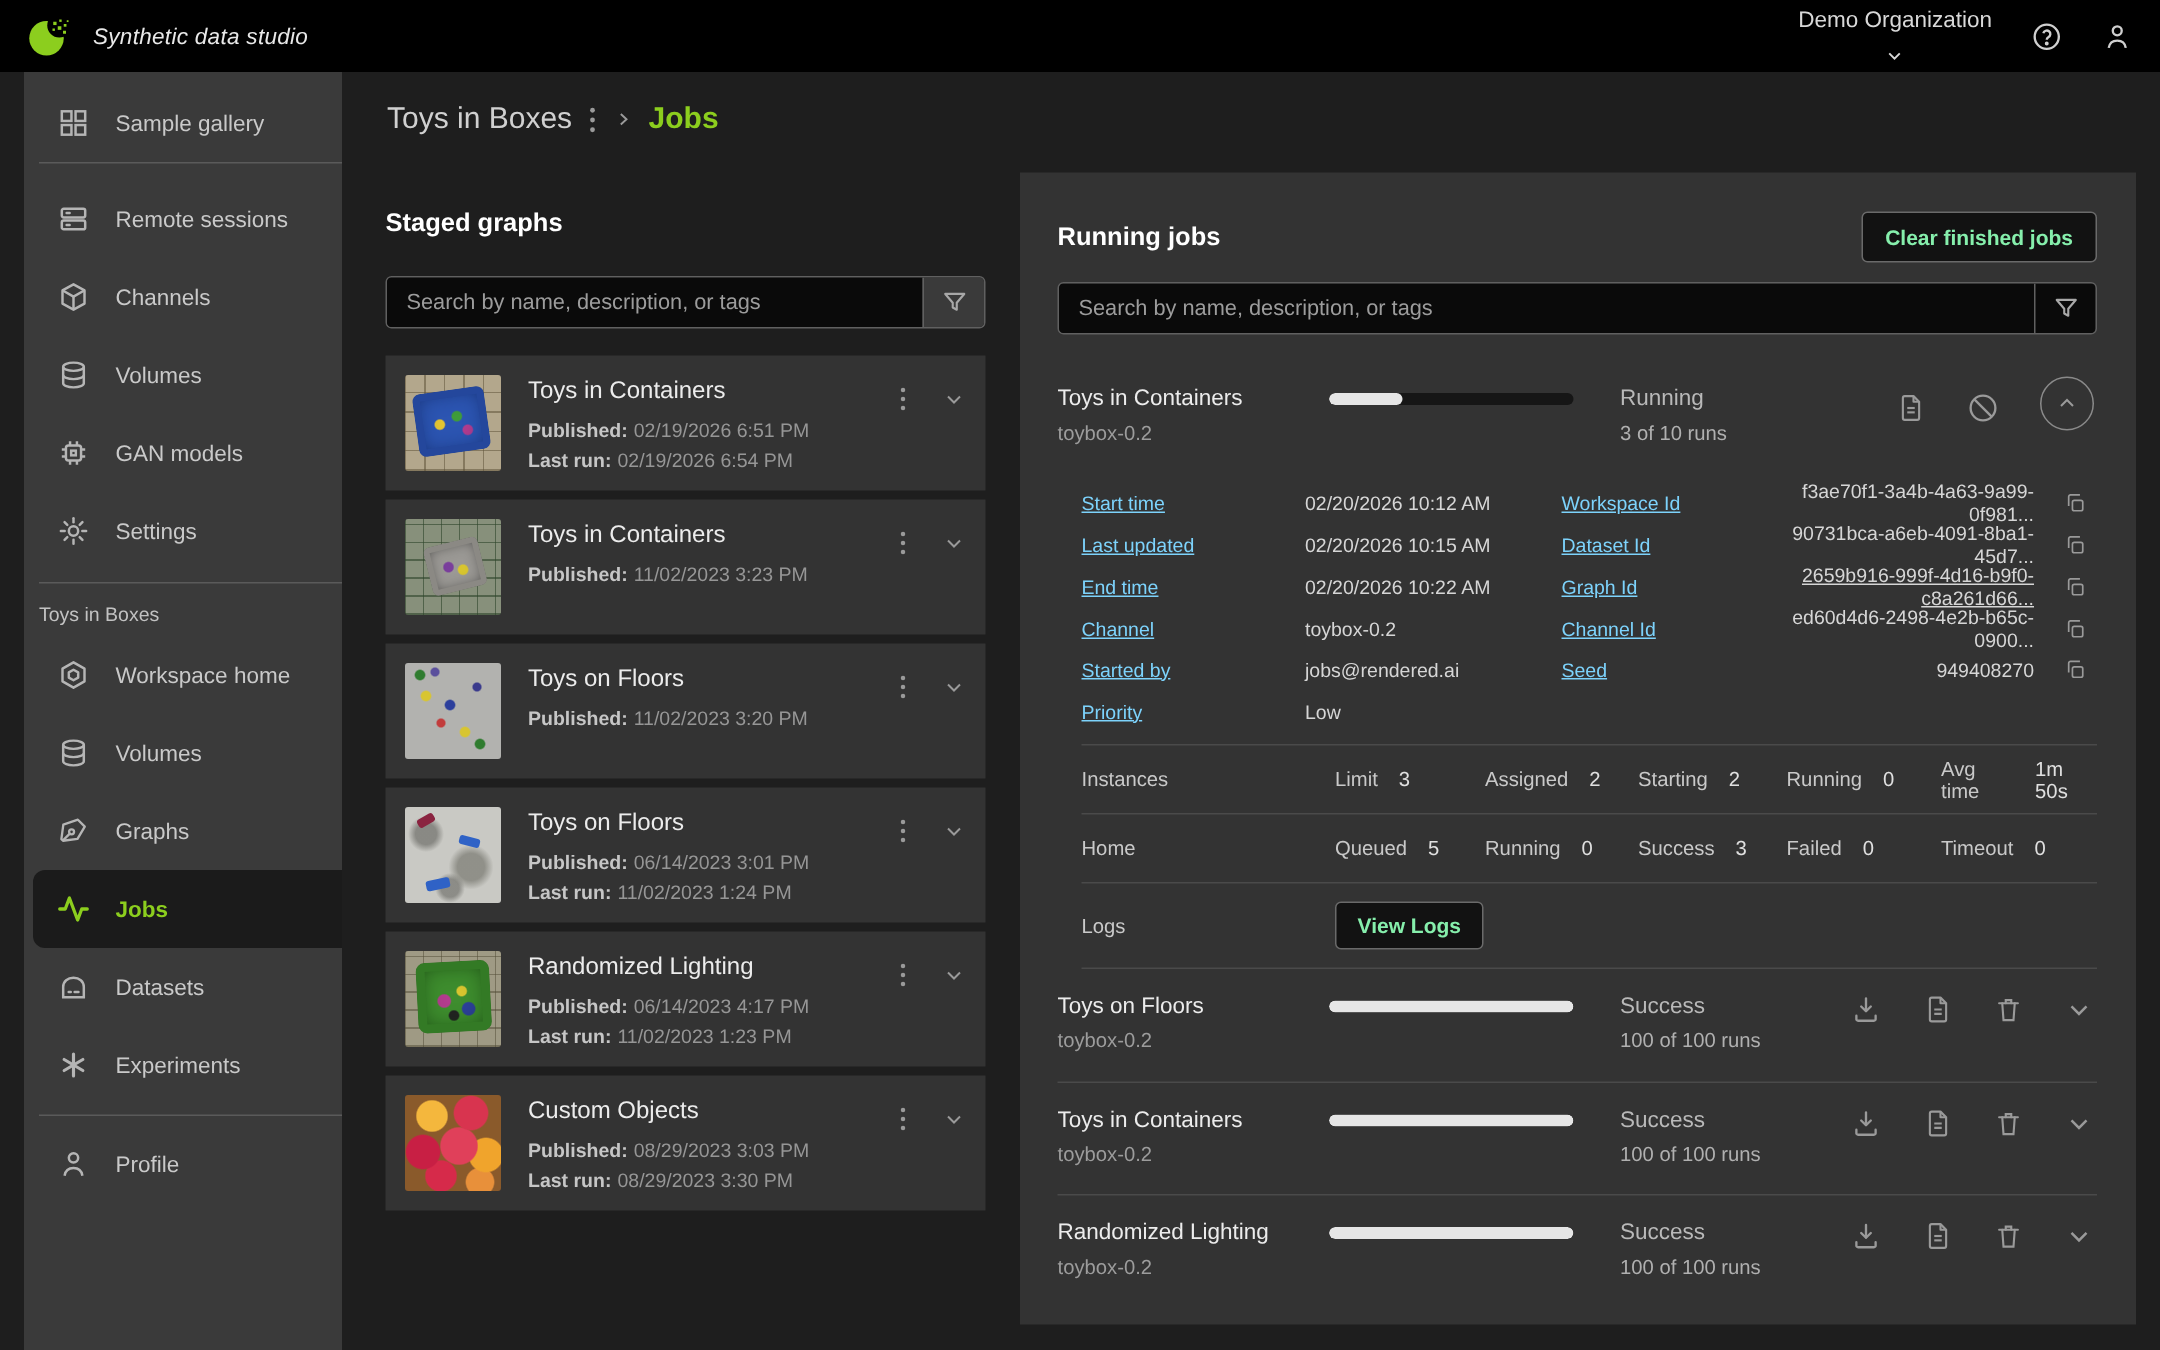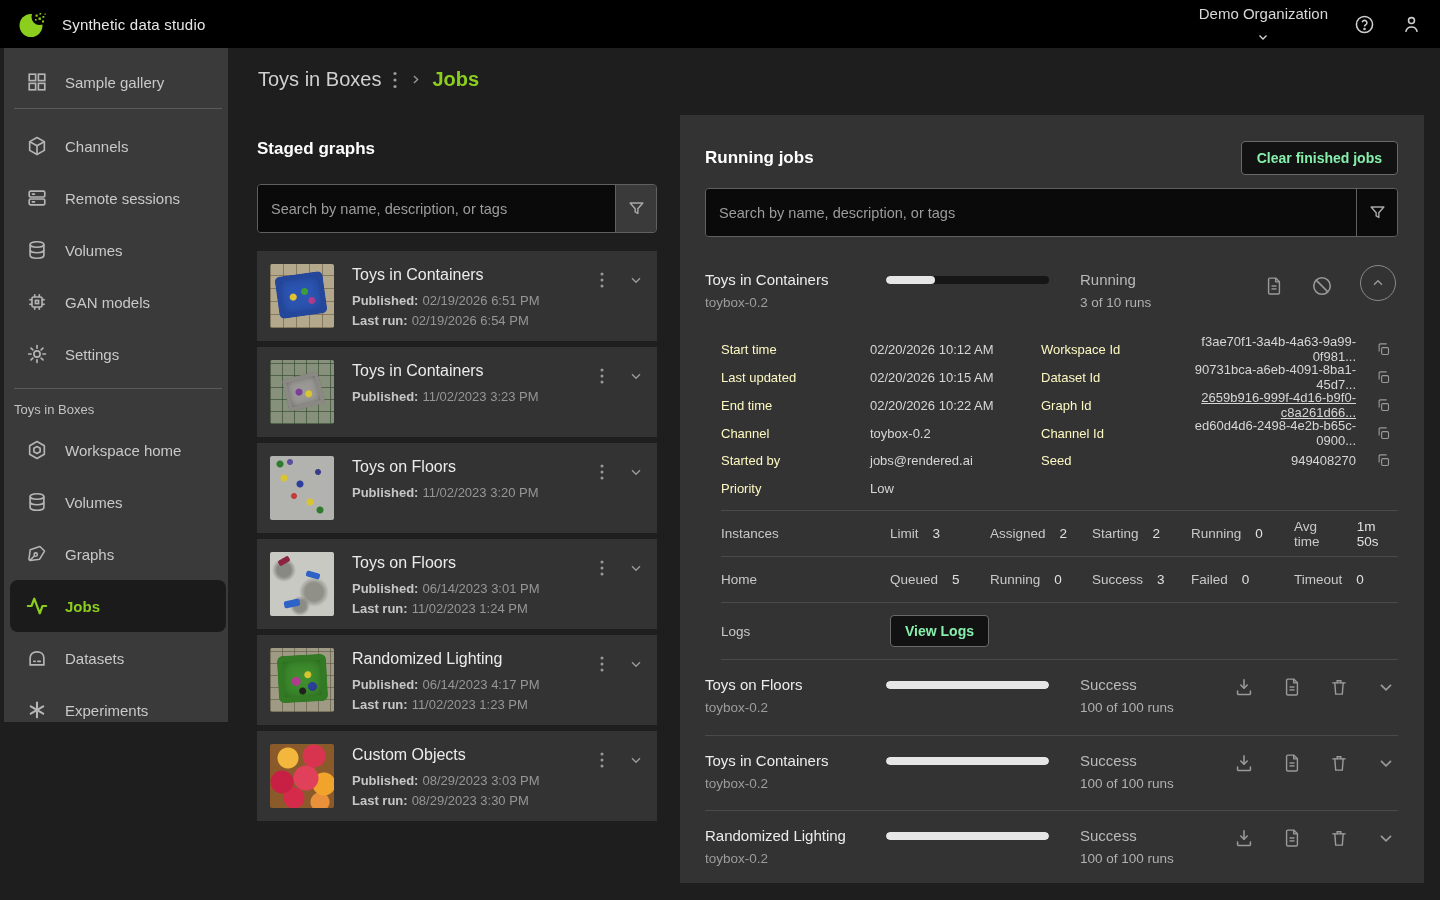--- a/index.html
+++ b/index.html
@@ -7,27 +7,27 @@
   body {
     font-family: "Liberation Sans", "DejaVu Sans", sans-serif;
     background:#1e1e1e; color:#d6d6d6; position:relative;
   }
   svg { display:block; }
 
   
   .topbar { position:absolute; left:0; top:0; width:1440px; height:48px;
     background:#000; display:flex; align-items:center; padding:0 18px; z-index:5; }
   .logo { width:29px; height:29px; margin-right:15px; cursor:pointer; }
-  .app-title { font-size:15px; color:#e8e8e8; letter-spacing:.2px; }
+  .app-title { font-size:15px; color:#e8e8e8; letter-spacing:.2px;font-style:italic; }
   .topbar-right { margin-left:auto; display:flex; align-items:center; gap:26px; }
   .org { display:flex; align-items:center; gap:8px; color:#d8d8d8; font-size:15px; cursor:pointer;flex-direction:column; }
   .tb-icon { color:#cfcfcf; cursor:pointer; }
 
   
-  .sidebar { position:absolute; left:4px; top:48px; width:228px; height:674px;
+  .sidebar { position:absolute; left:16px; top:48px; width:228px; height:852px;
     background:#3a3a3a; overflow:hidden; }
   .side-item { height:52px; display:flex; align-items:center; gap:17px;
     padding-left:22px; color:#c9c9c9; font-size:15px; cursor:pointer; }
   .side-item .si { width:22px; height:22px; color:#b5b5b5; flex:none; }
   .sg-row { margin-top:8px; }
   .side-divider { border-top:1px solid #5a5a5a; margin:0 10px; }
   .nav-block { margin-top:11px; }
   .ws-label { font-size:13px; color:#c2c2c2; padding:13px 0 7px 10px; }
   .side-item.selected { background:#1b1b1b; border-radius:8px; margin:0 6px;
     padding-left:16px; color:#8cce1e; font-weight:700; }
@@ -35,21 +35,21 @@
 
   
   .main { position:absolute; left:228px; top:48px; width:1212px; height:852px; background:#1e1e1e; }
   .breadcrumb { position:absolute; left:30px; top:20px; display:flex; align-items:center; gap:10px; }
   .bc-ws { font-size:20px; color:#d0d0d0; }
   .bc-kebab { color:#9a9a9a; cursor:pointer; padding:0 2px; }
   .bc-sep { color:#9a9a9a; }
   .bc-cur { font-size:20px; color:#8cce1e; font-weight:600; }
 
   
-  .search-wrap { display:flex; border:1px solid #606060; border-radius:4px; overflow:hidden; height:49px; }
+  .search-wrap { display:flex; border:1px solid #606060; border-radius:4px; overflow:hidden; height:35px; }
   .search-wrap input { flex:1; background:#0a0a0a; border:none; outline:none;
     color:#dcdcdc; font-size:14.5px; padding:0 13px; font-family:inherit; }
   .search-wrap input::placeholder { color:#9c9c9c; }
   .filter-btn { width:41px; background:#3a3a3a; border-left:1px solid #606060;
     display:flex; align-items:center; justify-content:center; color:#a8a8a8; cursor:pointer; flex:none; }
 
   
   .staged { position:absolute; left:29px; top:85px; width:400px; }
   .col-title { font-size:17px; font-weight:700; color:#fff; margin:6px 0 25px; }
   .cards { margin-top:18px; }
@@ -138,21 +138,21 @@
   .j-runs { font-size:13.5px; color:#b0b0b0; }
   .j-icons { display:flex; align-items:center; gap:27px; margin-left:auto; padding-right:2px;
     color:#9a9a9a; margin-top:2px; }
   .j-icons .ic { cursor:pointer; }
   .circle-btn { width:36px; height:36px; border:1px solid #8a8a8a; border-radius:50%;
     display:flex; align-items:center; justify-content:center; margin-top:-6px; }
 
   .job-details { margin:24px 0 0 16px; }
   .d-row { display:grid; grid-template-columns:149px 171px 150px 1fr 30px;
     height:28px; align-items:center; font-size:13px; }
-  .d-label { color:#fef9c3; }
+  .d-label { color:#7dd3fc;text-decoration:underline; }
   .d-value { color:#d6d6d6; }
   .d-right { text-align:right; padding-right:12px; }
   .link { text-decoration:underline; cursor:pointer; }
   .copy-btn { color:#9a9a9a; cursor:pointer; justify-self:center; height:15px; }
 
   .stats { margin:8px 0 0 16px; }
   .stat-row { border-top:1px solid #4a4a4a; height:46px; display:grid;
     grid-template-columns:169px 100px 102px 99px 103px 1fr; align-items:center; font-size:13.5px; }
   .stat-name { color:#c9c9c9; }
   .stat { display:flex; gap:14px; }
@@ -221,38 +221,38 @@
           <rect x="13.5" y="13.5" width="7" height="7"></rect>
       </svg>
     </span>
     <span>Sample gallery</span>
   </div>
   <div class="side-divider"></div>
 
   <div class="nav-block">
     <div class="side-item">
       <span class="si">
-        <svg viewBox="0 0 24 24" fill="none" stroke="currentColor" stroke-width="1.8" stroke-linejoin="round">
-          <path d="M12 2.8 20 7.2v9.6L12 21.2 4 16.8V7.2z"></path>
-            <path d="M4.2 7.3 12 11.7l7.8-4.4"></path>
-            <line x1="12" y1="11.7" x2="12" y2="21"></line>
-        </svg>
-      </span>
-      <span>Channels</span>
-    </div>
-    <div class="side-item">
-      <span class="si">
         <svg viewBox="0 0 24 24" fill="none" stroke="currentColor" stroke-width="1.8" stroke-linecap="round">
           <rect x="3.5" y="4.5" width="17" height="6.4" rx="1.4"></rect>
             <rect x="3.5" y="13.1" width="17" height="6.4" rx="1.4"></rect>
           <line x1="7" y1="7.7" x2="9.2" y2="7.7"></line>
             <line x1="7" y1="16.3" x2="9.2" y2="16.3"></line>
         </svg>
       </span>
       <span>Remote sessions</span>
+    </div>
+    <div class="side-item">
+      <span class="si">
+        <svg viewBox="0 0 24 24" fill="none" stroke="currentColor" stroke-width="1.8" stroke-linejoin="round">
+          <path d="M12 2.8 20 7.2v9.6L12 21.2 4 16.8V7.2z"></path>
+            <path d="M4.2 7.3 12 11.7l7.8-4.4"></path>
+            <line x1="12" y1="11.7" x2="12" y2="21"></line>
+        </svg>
+      </span>
+      <span>Channels</span>
     </div>
     <div class="side-item">
       <span class="si">
         <svg viewBox="0 0 24 24" fill="none" stroke="currentColor" stroke-width="1.8">
           <ellipse cx="12" cy="6" rx="7.5" ry="3"></ellipse>
             <path d="M4.5 6v12c0 1.66 3.36 3 7.5 3s7.5-1.34 7.5-3V6"></path>
             <path d="M4.5 12c0 1.66 3.36 3 7.5 3s7.5-1.34 7.5-3"></path>
         </svg>
       </span>
       <span>Volumes</span>

